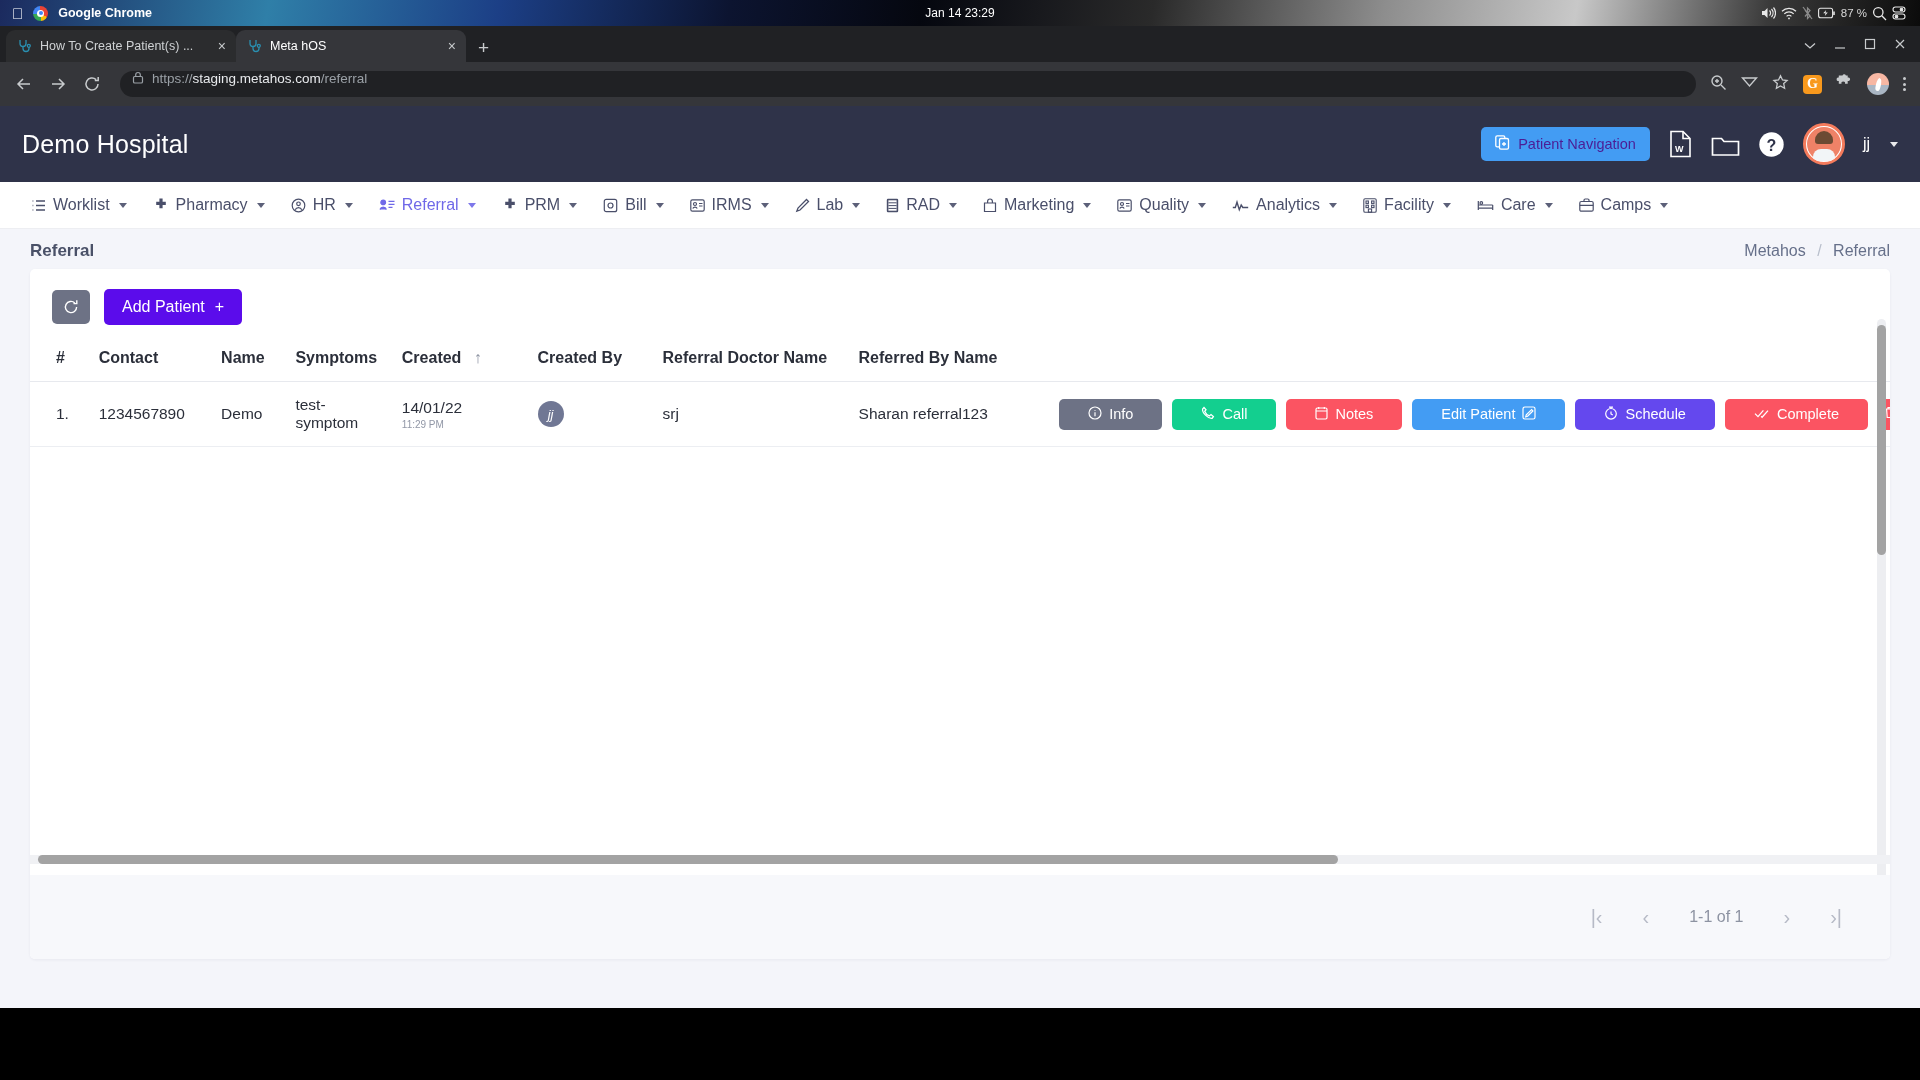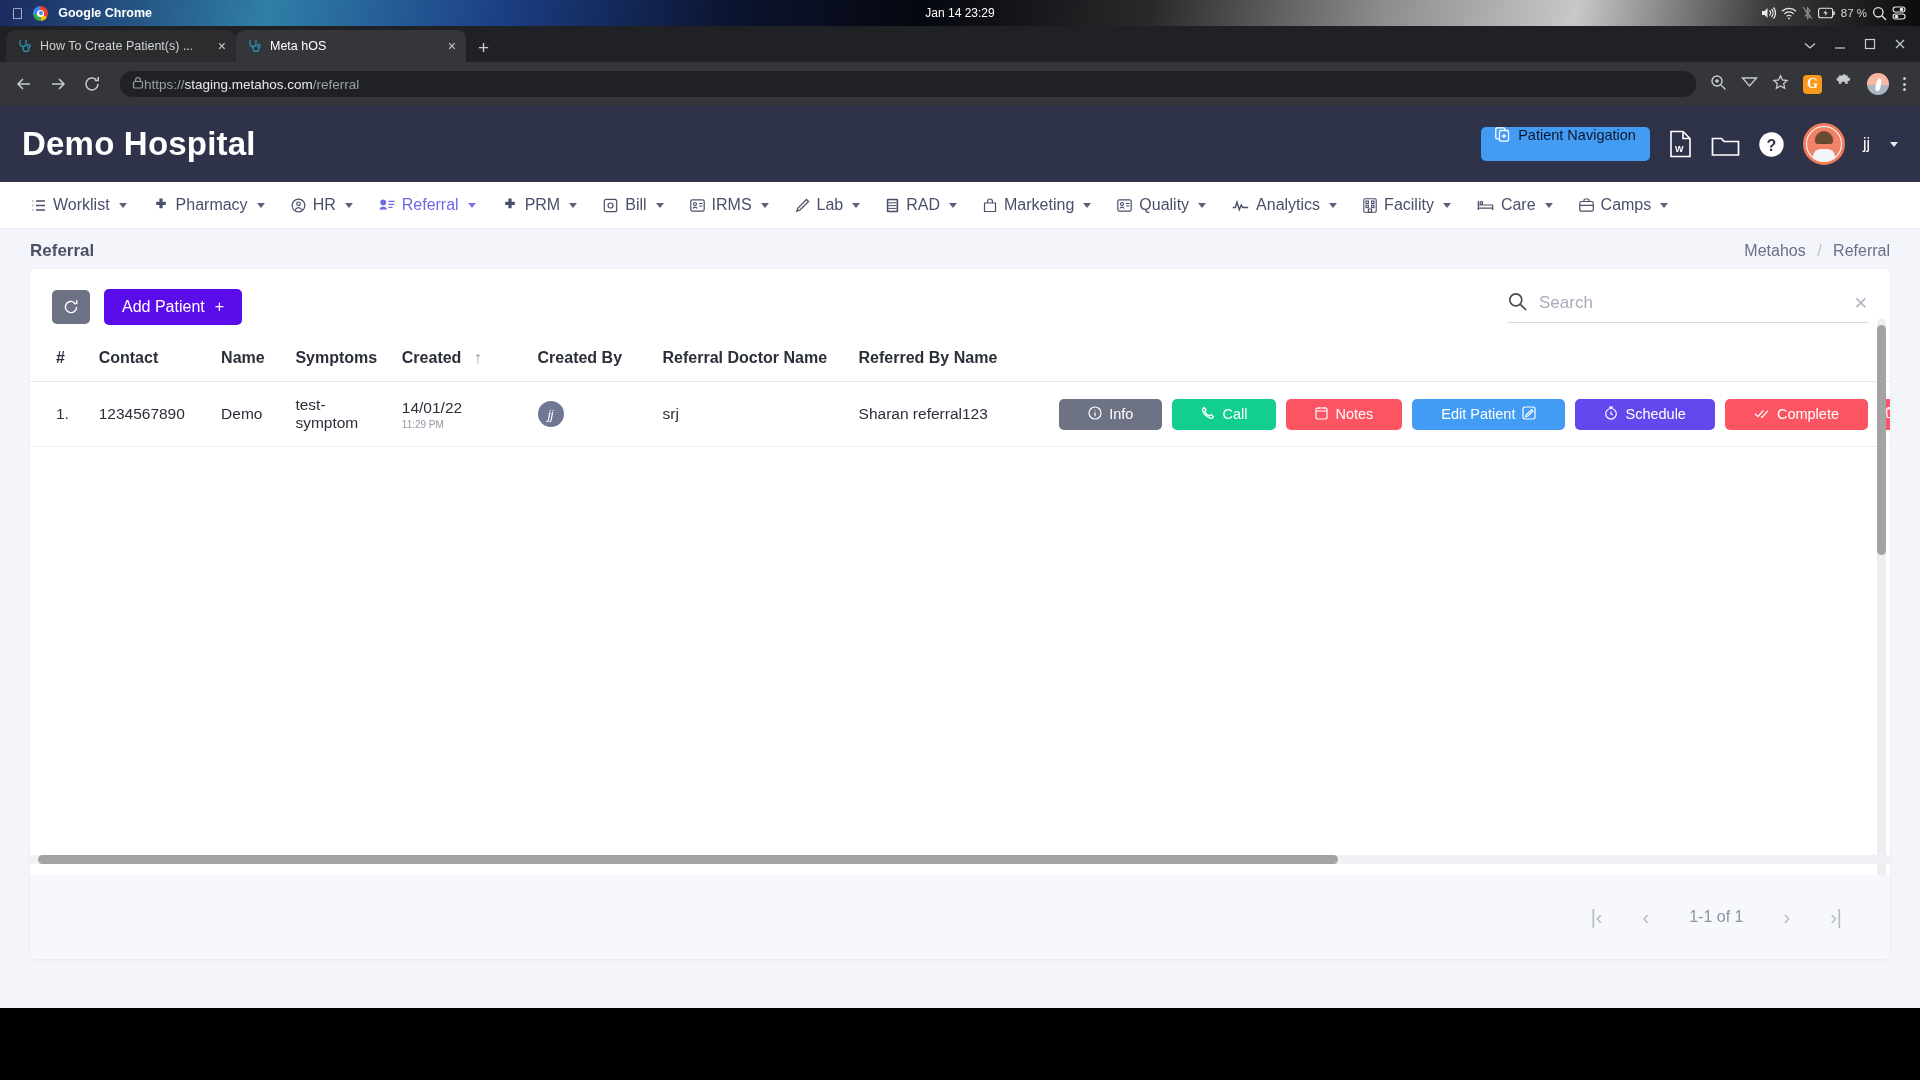--- a/index.html
+++ b/index.html
@@ -62,21 +62,21 @@
 
   
   .toolbar {
     height: 44px; background: #35363a; display: flex; align-items: center;
     gap: 6px; padding: 0 10px;
   }
   .nav-btn { color: #c8cbcd; width: 28px; height: 28px; display:flex;
              align-items:center; justify-content:center; }
   .omnibox {
     flex: 1; height: 26px; background: #202124; border-radius: 16px;
-    display: flex; align-items: center; padding: 0 12px;
+    display: flex; gap: 8px; padding: 0 12px;
     margin: 0 8px; color: #9aa0a6; font-size: 13.5px;
   }
   .omnibox .url-host { color: #e8eaed; }
   .tool-icons { display: flex; align-items: center; gap: 14px; color:#c8cbcd; padding-right:4px;}
   .ext-g {
     width: 19px; height: 19px; border-radius: 4px; background:#f8991d;
     color:#fff; font-weight:bold; font-size:14px; display:flex;
     align-items:center; justify-content:center; font-family:"Liberation Serif",serif;
   }
   .avatar-chrome {
@@ -89,26 +89,26 @@
     background:#fff; border-radius:50% 50% 40% 40%; transform:rotate(12deg);
   }
   .kebab { display:flex; flex-direction:column; gap:2.5px; }
   .kebab span { width:3px; height:3px; border-radius:50%; background:#c8cbcd; display:block;}
 
   
   .app-header {
     height: 76px; background: #2f3349; display: flex; align-items: center;
     padding: 0 22px; color: #fff;
   }
-  .brand { font-size: 33px; font-weight: 700; letter-spacing:.2px; }
+  .brand { font-size: 25px; font-weight: 400; letter-spacing:.2px; }
   .header-right { margin-left: auto; display: flex; align-items: center; gap: 18px; }
   .pat-nav-btn {
-    background: #439cf3; color: #0f172a; border: none; border-radius: 5px;
+    background: #439cf3; color: #4c1d95; border: none; border-radius: 5px;
     height: 34px; padding: 0 14px; font-size: 14.5px;
-    display: flex; align-items: flex-start; gap: 8px; font-family:"Liberation Sans",sans-serif;
+    display: flex; align-items: center; gap: 8px; font-family:"Liberation Sans",sans-serif;
   }
   .hdr-icon { color:#fff; display:flex; align-items:center; }
   .avatar-app {
     width: 42px; height: 42px; border-radius: 50%; background: #fff;
     border: 3px solid #f47b5c; display: flex; align-items: center;
     justify-content: center; overflow:hidden;
   }
   .avatar-app .doc-head {
     width:34px;height:34px;border-radius:50%;background:#ef8267;position:relative;
   }
@@ -613,30 +613,20 @@
       <button class="refresh-btn">
         <svg width="16" height="16" viewBox="0 0 16 16" fill="none" stroke="#fff" stroke-width="1.4">
           <path d="M13.6 8a5.6 5.6 0 11-1.8-4.1"></path>
             <path d="M13.8 1.3v3.3h-3.3"></path>
         </svg>
       </button>
       <button class="add-btn">
         <span>Add Patient</span>
         <span>+</span>
       </button>
-      <div class="search-wrap">
-        <span>
-          <svg width="19" height="19" viewBox="0 0 19 19" fill="none" stroke="#4a4a4a" stroke-width="1.7">
-            <circle cx="7.8" cy="7.8" r="6"></circle>
-              <path d="M12.3 12.3L18 18"></path>
-          </svg>
-        </span>
-        <input class="search-input" type="text" placeholder="Search" style="">
-        <span class="search-clear">✕</span>
-      </div>
     </div>
 
     <div class="tbl-scroll">
       <table>
         <thead>
           <tr>
             <th class="col-idx">#</th>
             <th class="col-contact">Contact</th>
             <th class="col-name">Name</th>
             <th class="col-symp">Symptoms</th>

